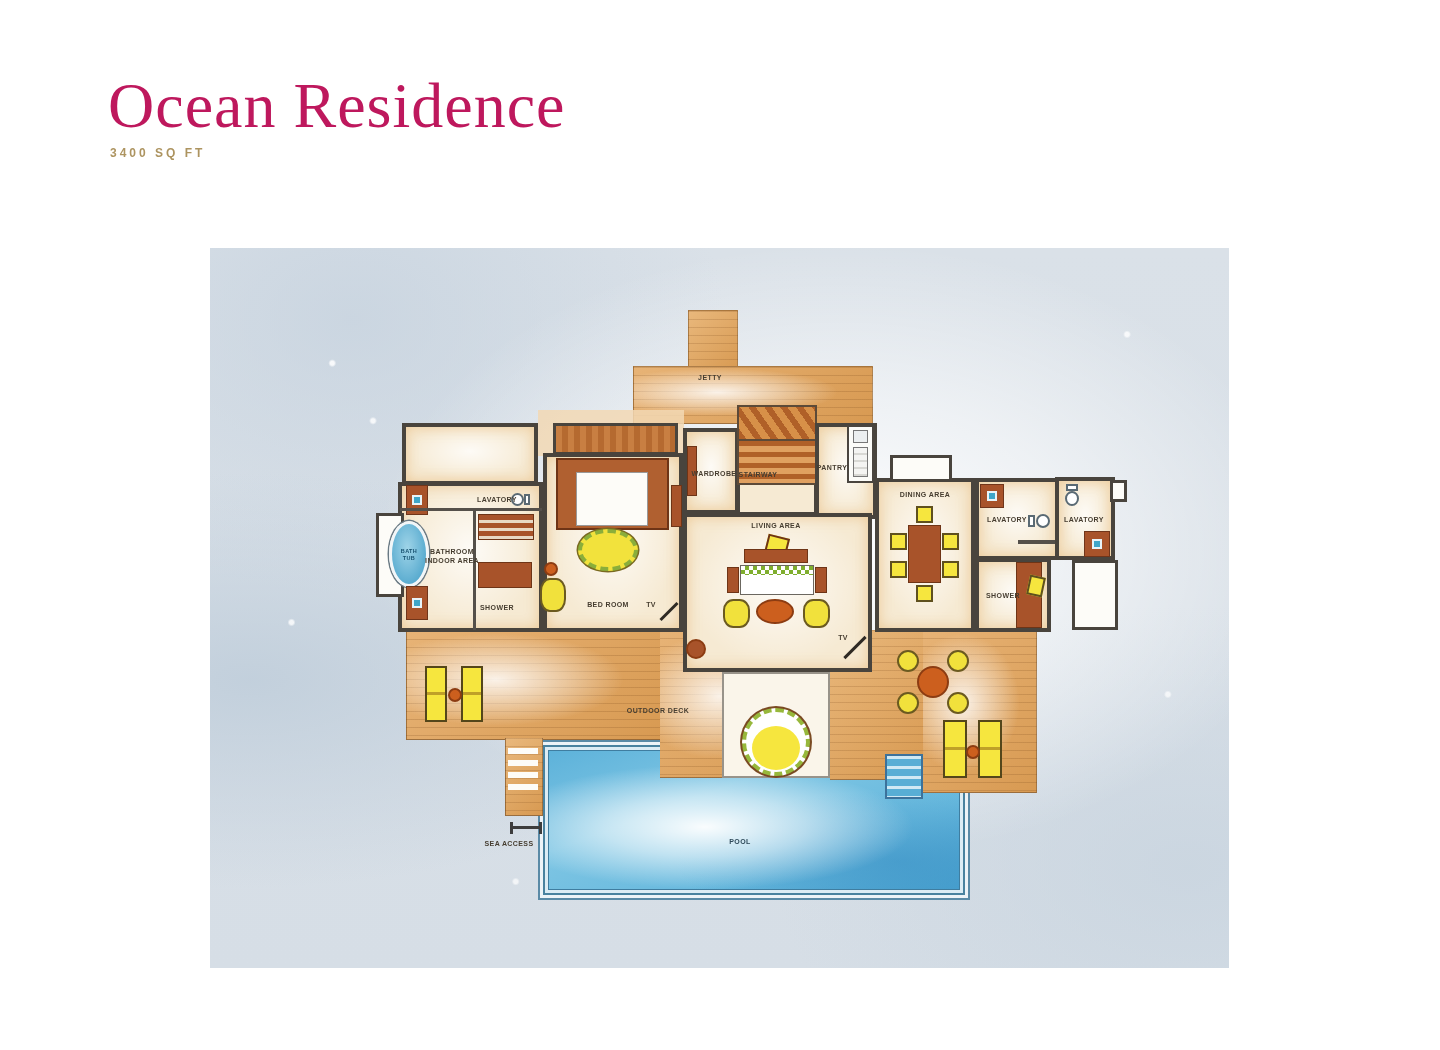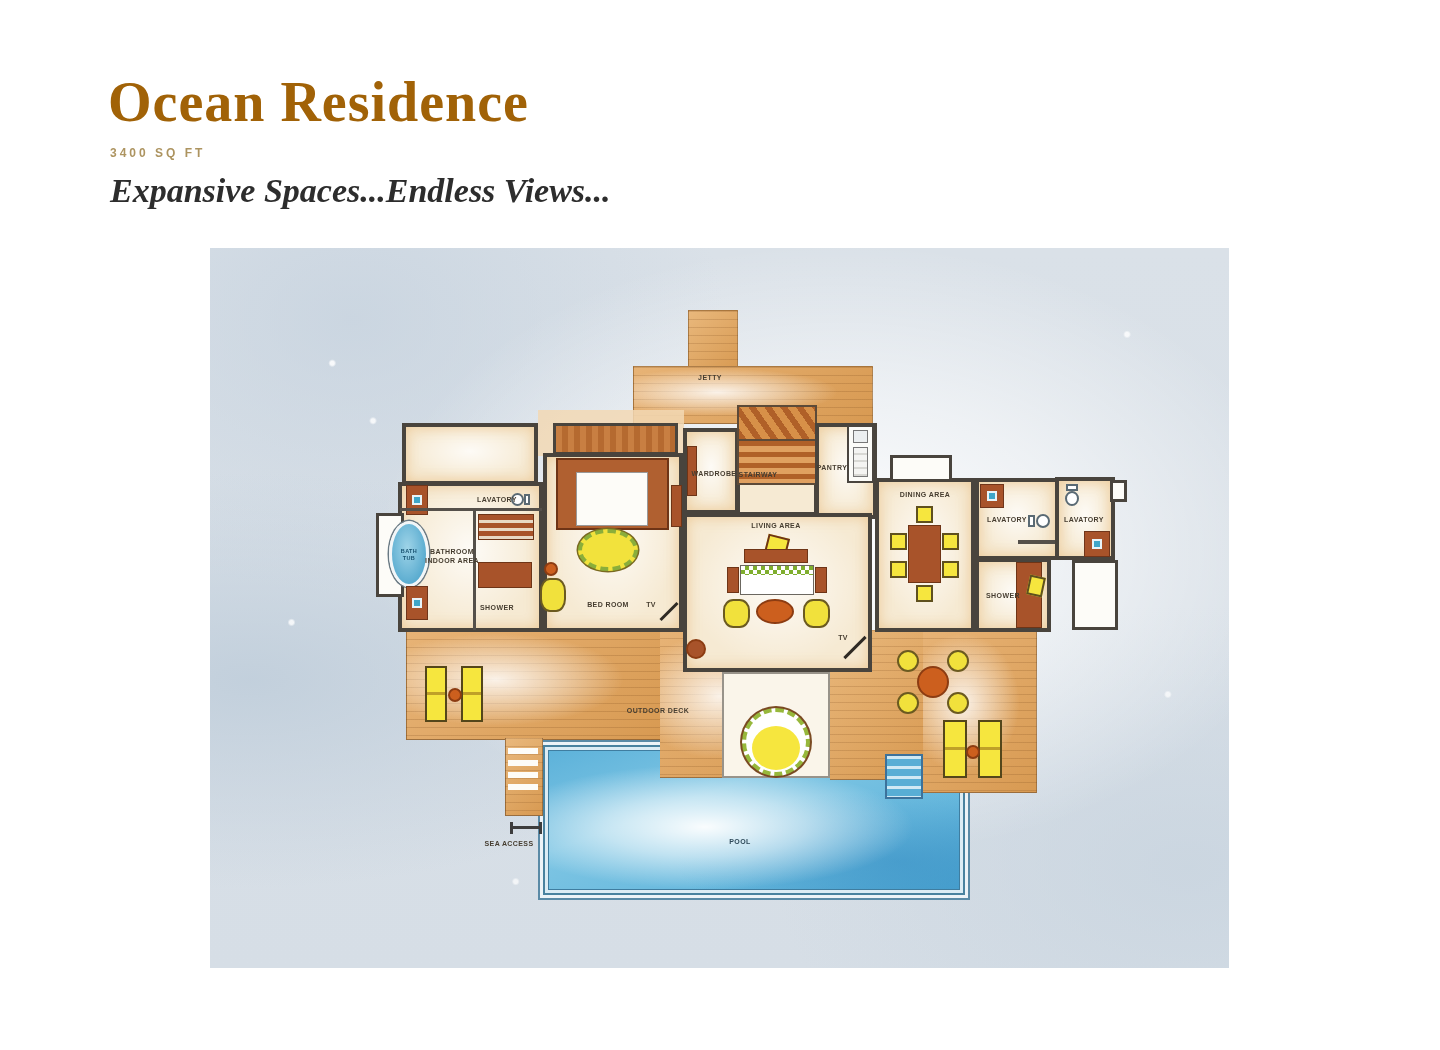--- a/index.html
+++ b/index.html
@@ -2,22 +2,22 @@
 <html><head>
 <meta charset="utf-8">
 <style>
   * { box-sizing: border-box; margin: 0; padding: 0; }
   html,body { background:#ffffff; }
   .sheet { position:relative; width:1440px; height:1050px; background:#ffffff;
            font-family:"Liberation Sans", sans-serif; overflow:hidden; }
   .abs { position:absolute; }
 
   
-  .title { left:108px; top:74px; font-family:"Liberation Serif", serif; font-weight:700;
-           font-size:56px; line-height:1; color:#a16207; letter-spacing:1px; }
+  .title { left:108px; top:74px; font-family:"Liberation Serif", serif; font-weight:400;
+           font-size:64px; line-height:1; color:#be185d; letter-spacing:1px; }
   .sqft  { left:110px; top:146px; font-size:12px; font-weight:700; letter-spacing:3px;
            color:#ad9460; }
   .tagline { left:110px; top:172px; font-family:"Liberation Serif", serif; font-style:italic;
            font-weight:700; font-size:34px; color:#2d2d2d; }
 
   
   .plan { left:210px; top:248px; width:1019px; height:720px;
     background:
       radial-gradient(circle at 12% 16%, rgba(255,255,255,.85) 0 2px, rgba(255,255,255,0) 4px),
       radial-gradient(circle at 16% 24%, rgba(255,255,255,.8) 0 2px, rgba(255,255,255,0) 4px),
@@ -79,21 +79,20 @@
   .lbl-blue { color:#16506e; font-size:5.5px; }
   .lbl-pool { color:#2f4a5a; }
 </style>
 </head>
 <body>
 
 <div class="sheet">
 
   <div class="abs title">Ocean Residence</div>
   <div class="abs sqft">3400 SQ FT</div>
-  <div class="abs tagline">Expansive Spaces...Endless Views...</div>
 
   <div class="abs plan">
 
     <div class="abs woodplain" style="left:478px;top:62px;width:50px;height:62px;border:1px solid rgba(95,60,25,.4);"></div>
     <div class="abs wood" style="left:423px;top:118px;width:240px;height:58px;border:1px solid rgba(95,60,25,.4);"></div>
     <div class="abs" style="left:328px;top:162px;width:146px;height:46px;background:#f2d8b4;opacity:.85;"></div>
 
     <div class="abs pool-outer" style="left:328px;top:492px;width:432px;height:160px;">
       <div class="pool-mid">
         <div class="pool-water"></div>

